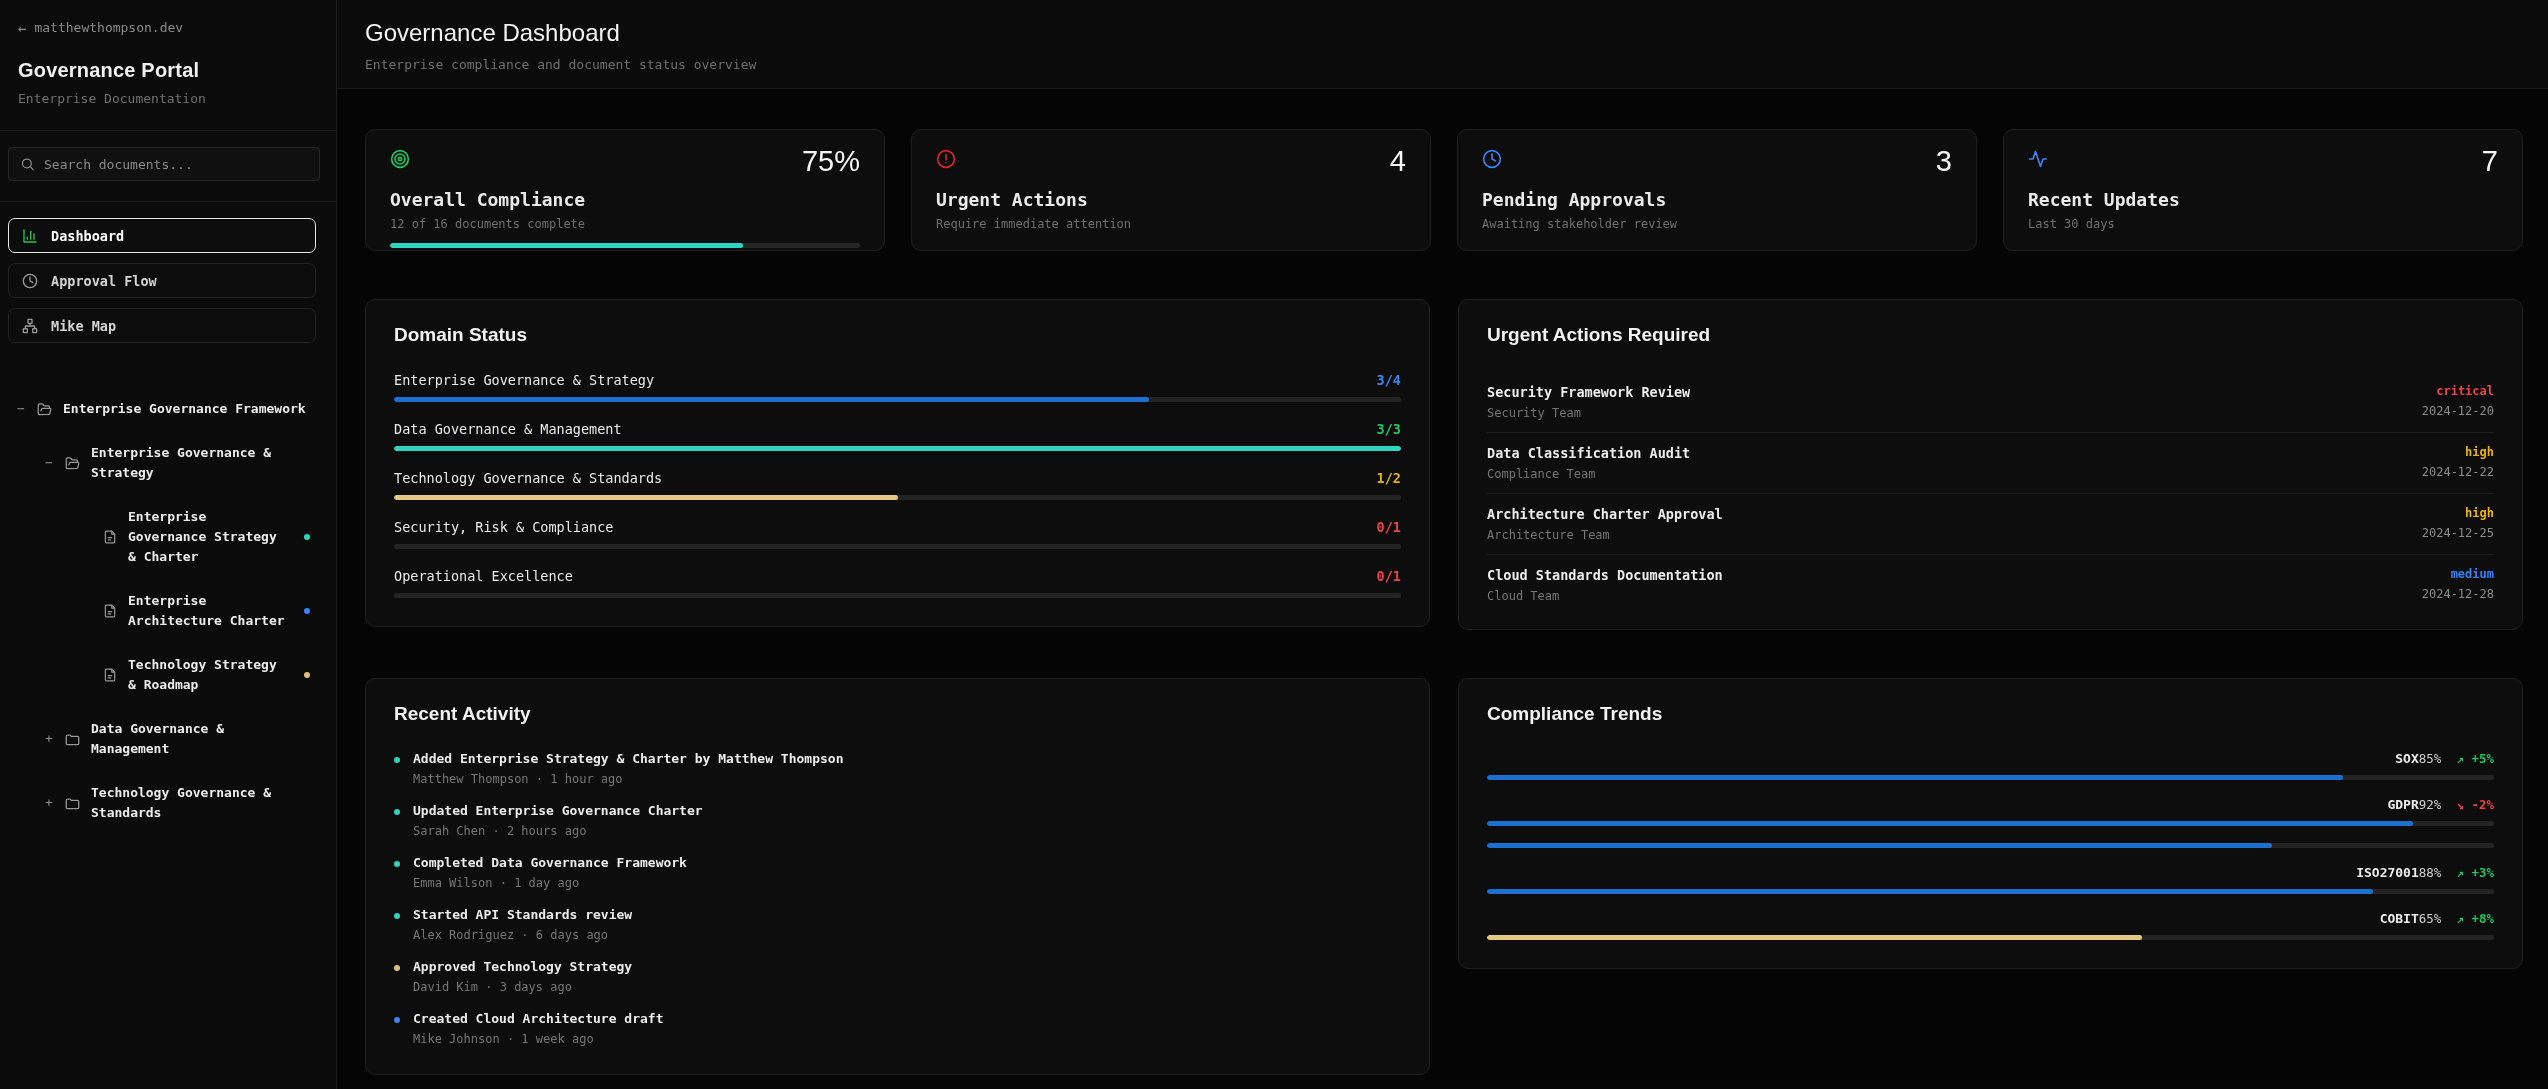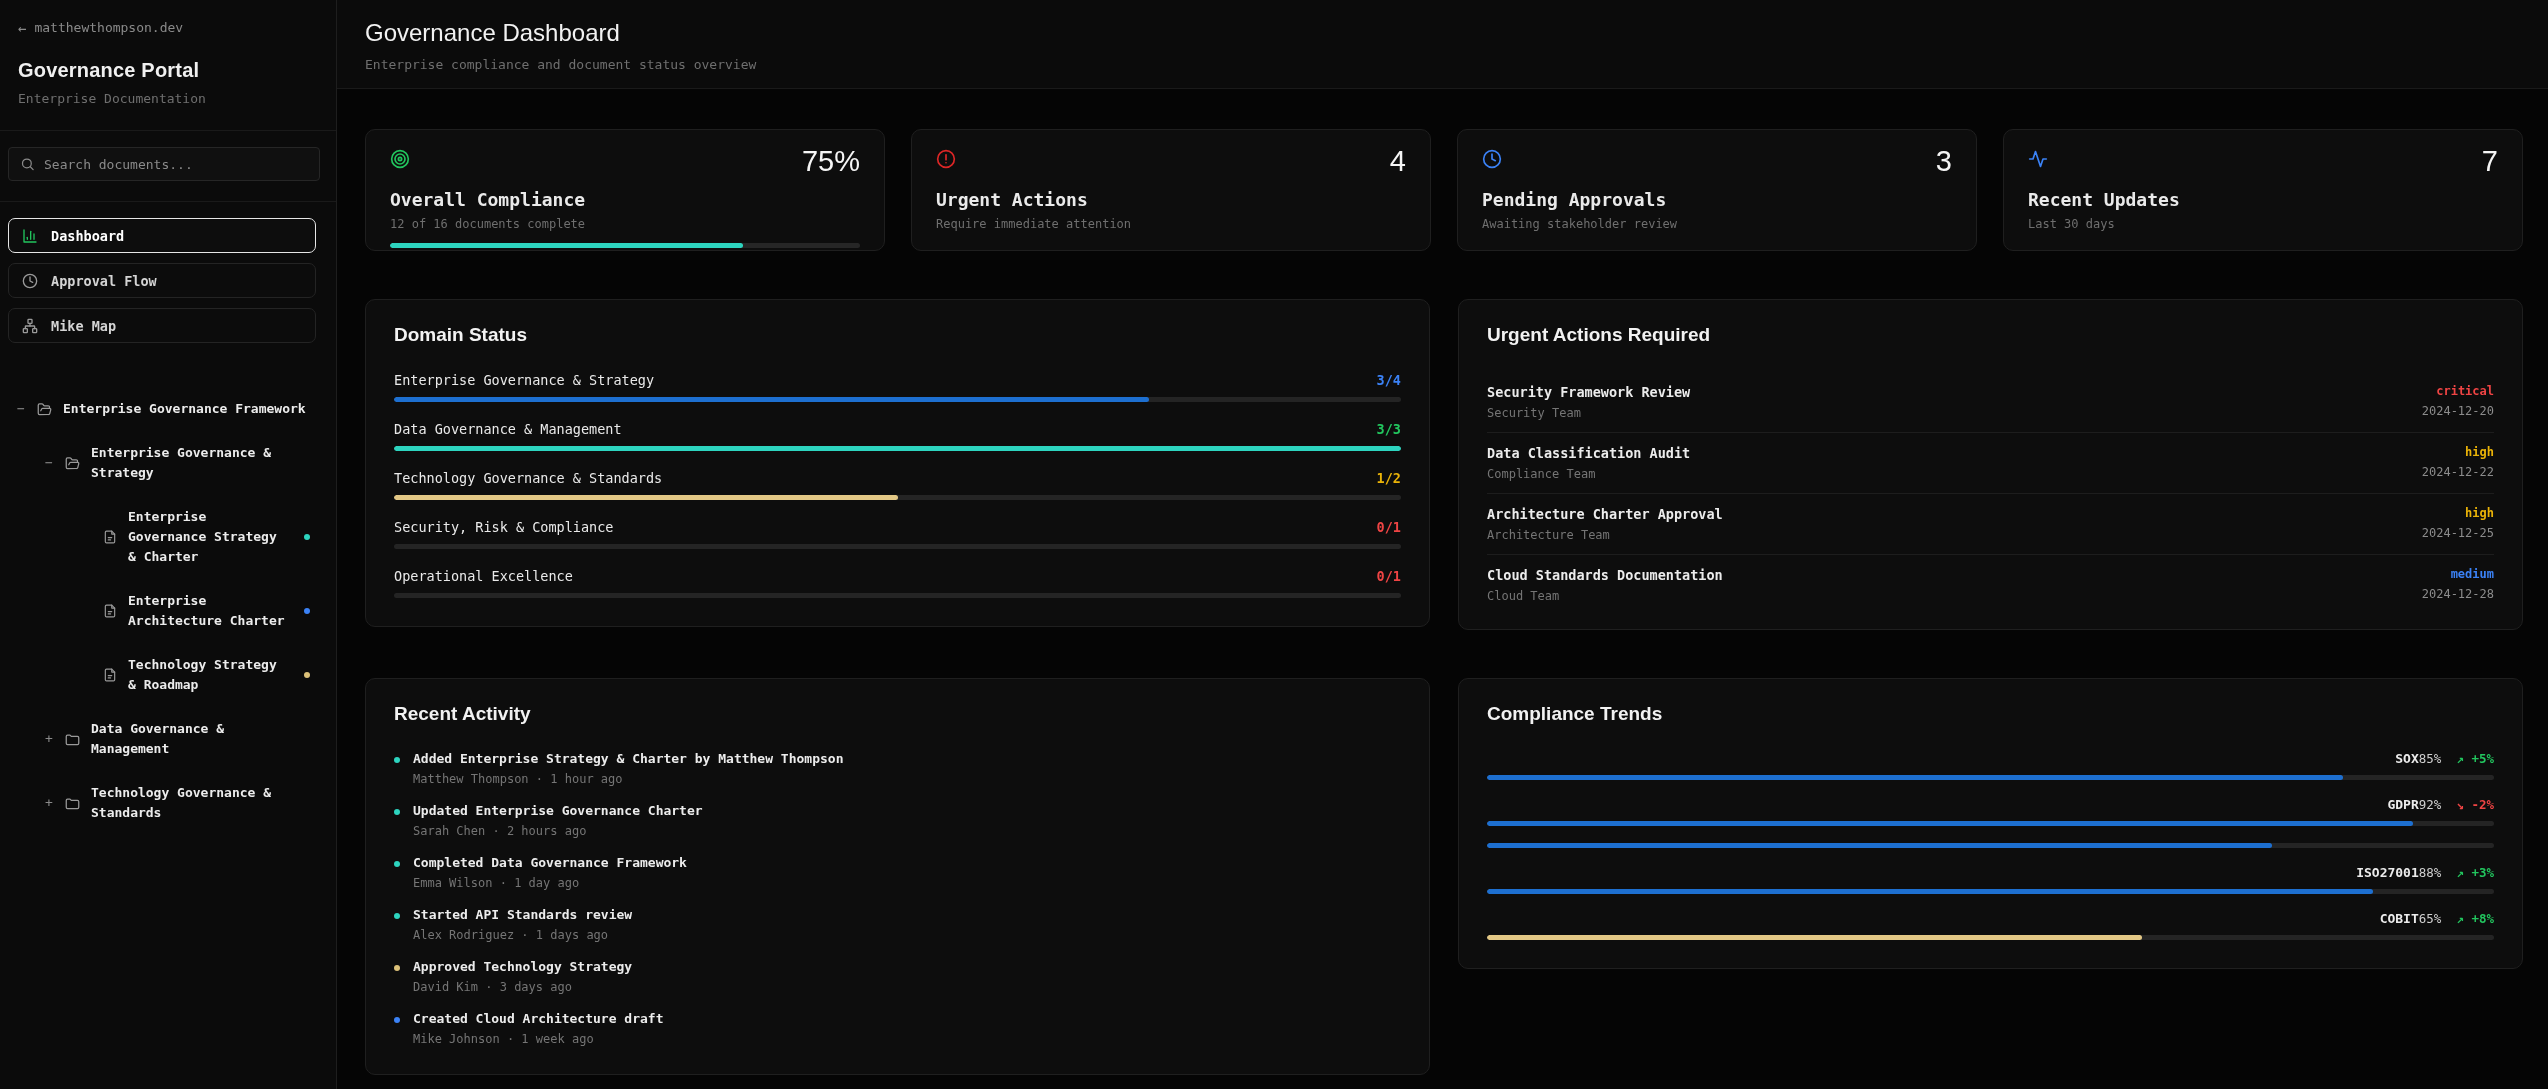--- a/index.html
+++ b/index.html
@@ -437,21 +437,21 @@
             <span class="a-dot" style="background: rgb(45, 212, 191);"></span>
             <div>
                 <div class="a-title">Completed Data Governance Framework</div>
                 <div class="a-meta">Emma Wilson · 1 day ago</div>
               </div>
           </div>
           <div class="a-item">
             <span class="a-dot" style="background: rgb(45, 212, 191);"></span>
             <div>
                 <div class="a-title">Started API Standards review</div>
-                <div class="a-meta">Alex Rodriguez · 1 days ago</div>
+                <div class="a-meta">Alex Rodriguez · 6 days ago</div>
               </div>
           </div>
           <div class="a-item">
             <span class="a-dot" style="background: rgb(220, 193, 121);"></span>
             <div>
                 <div class="a-title">Approved Technology Strategy</div>
                 <div class="a-meta">David Kim · 3 days ago</div>
               </div>
           </div>
           <div class="a-item">

